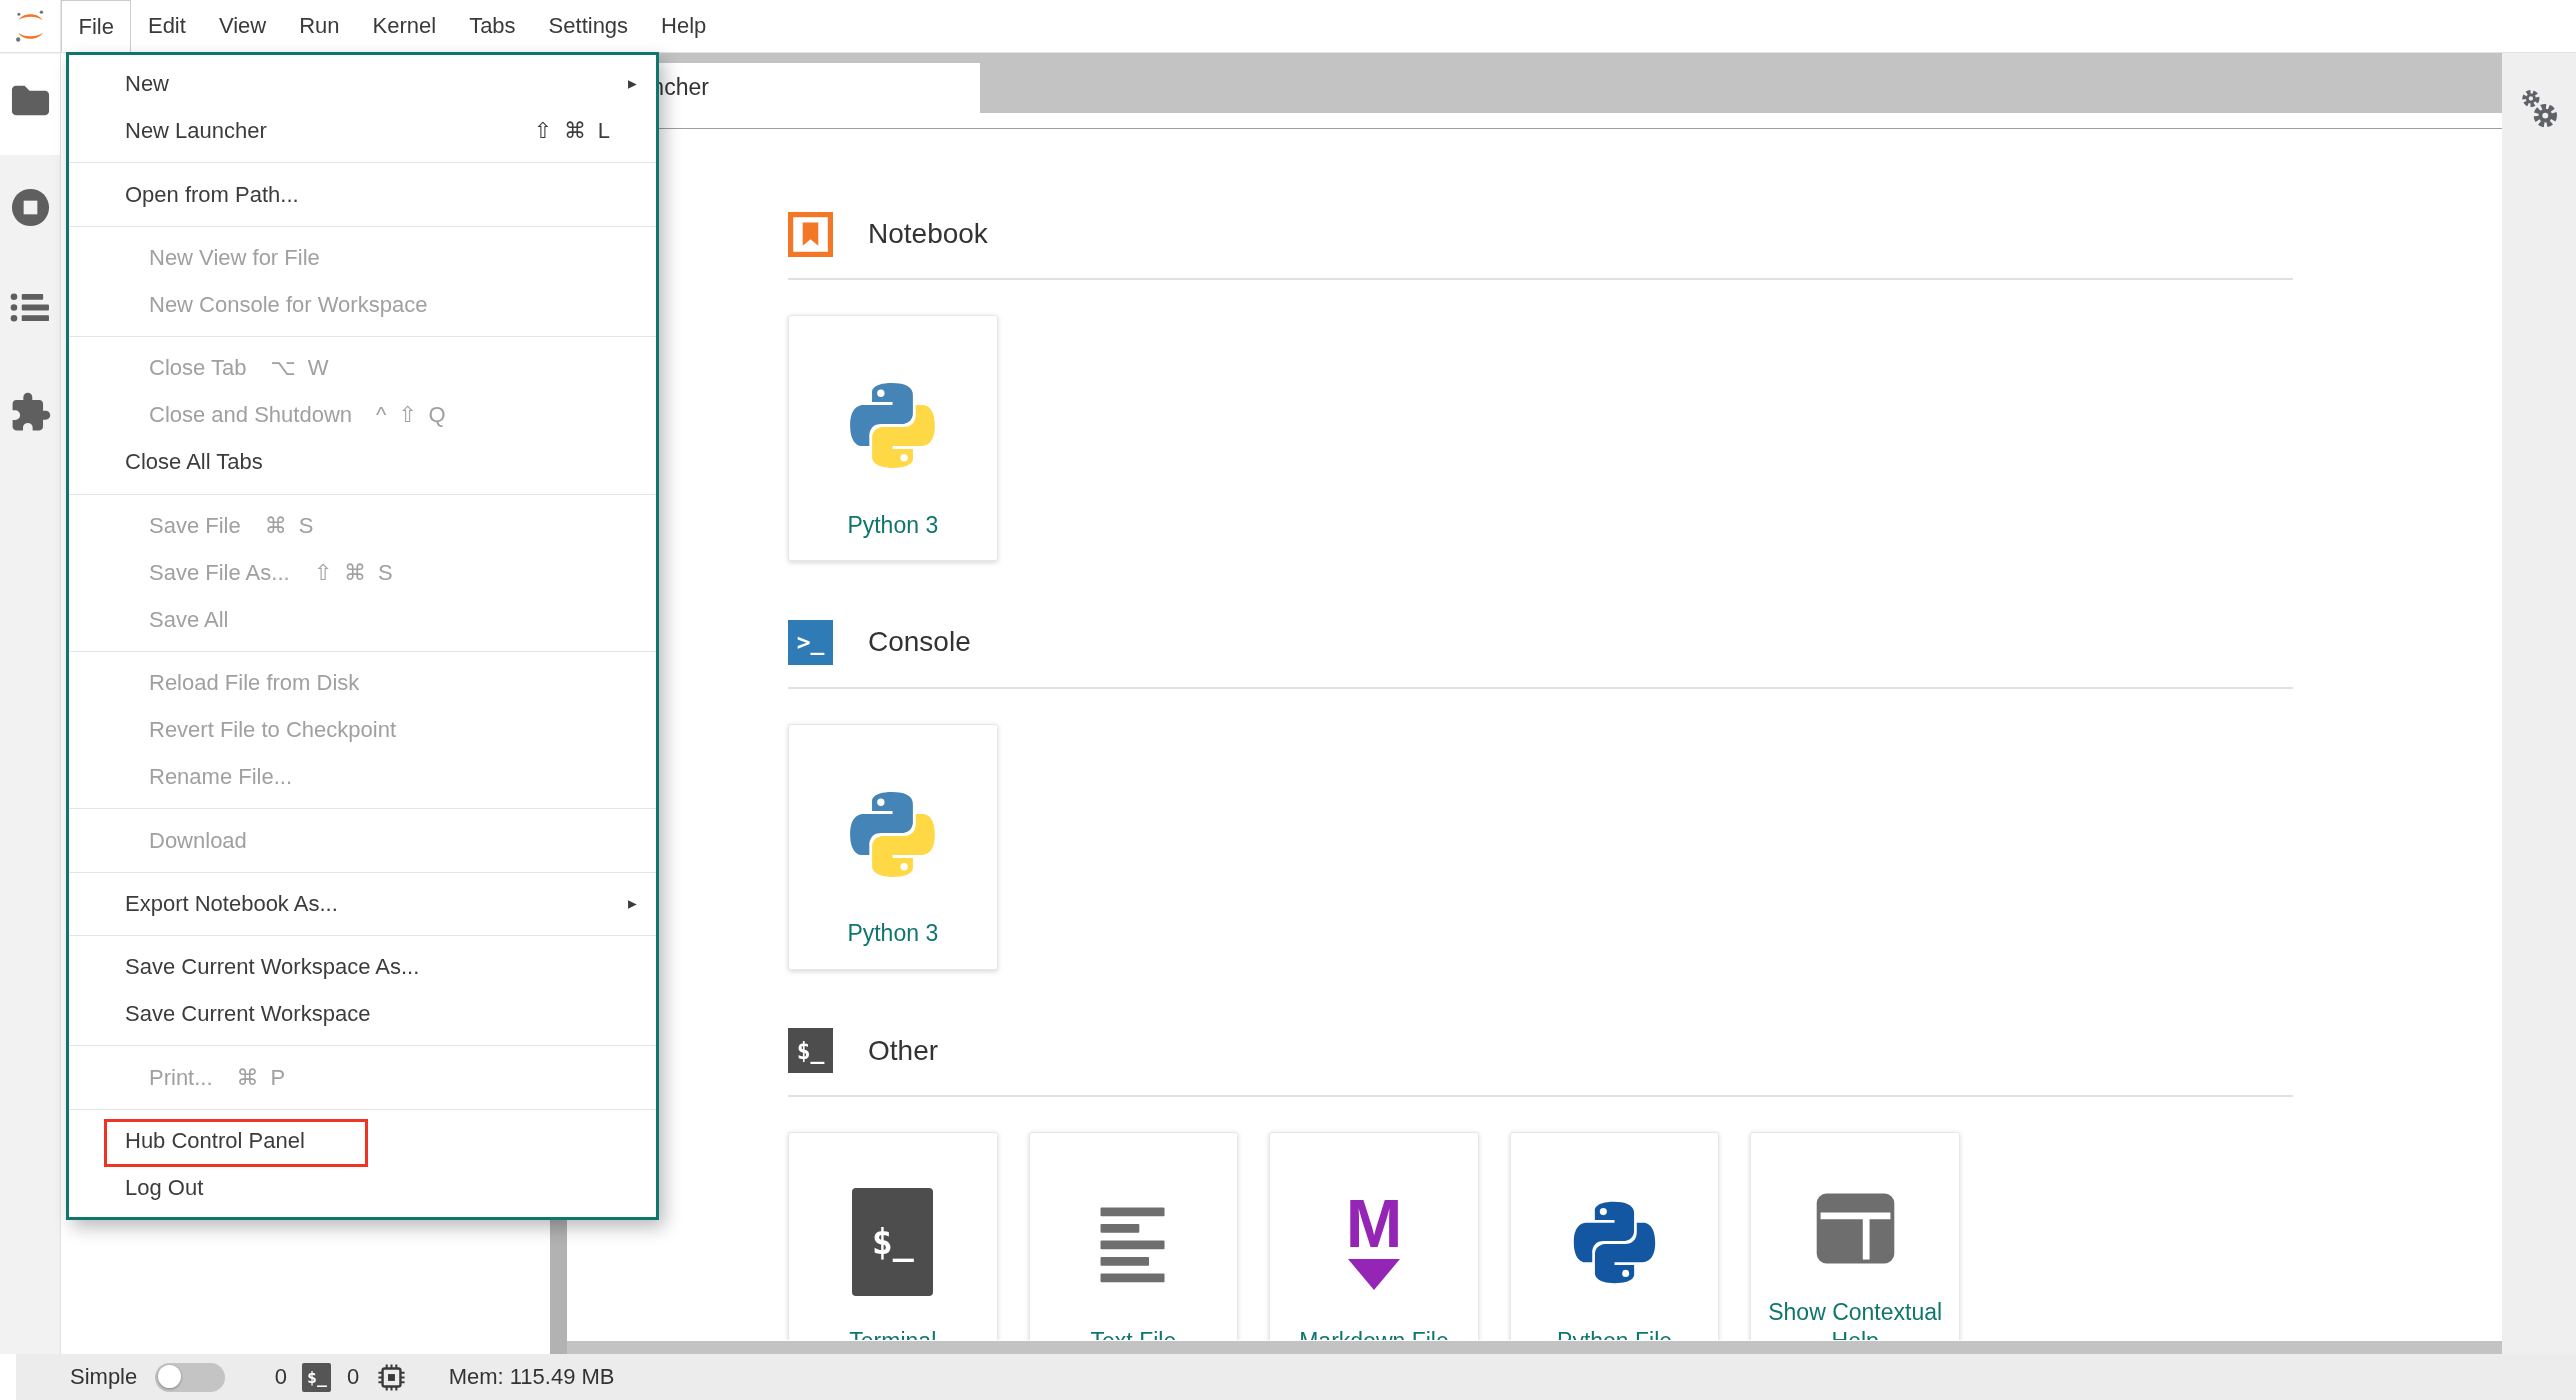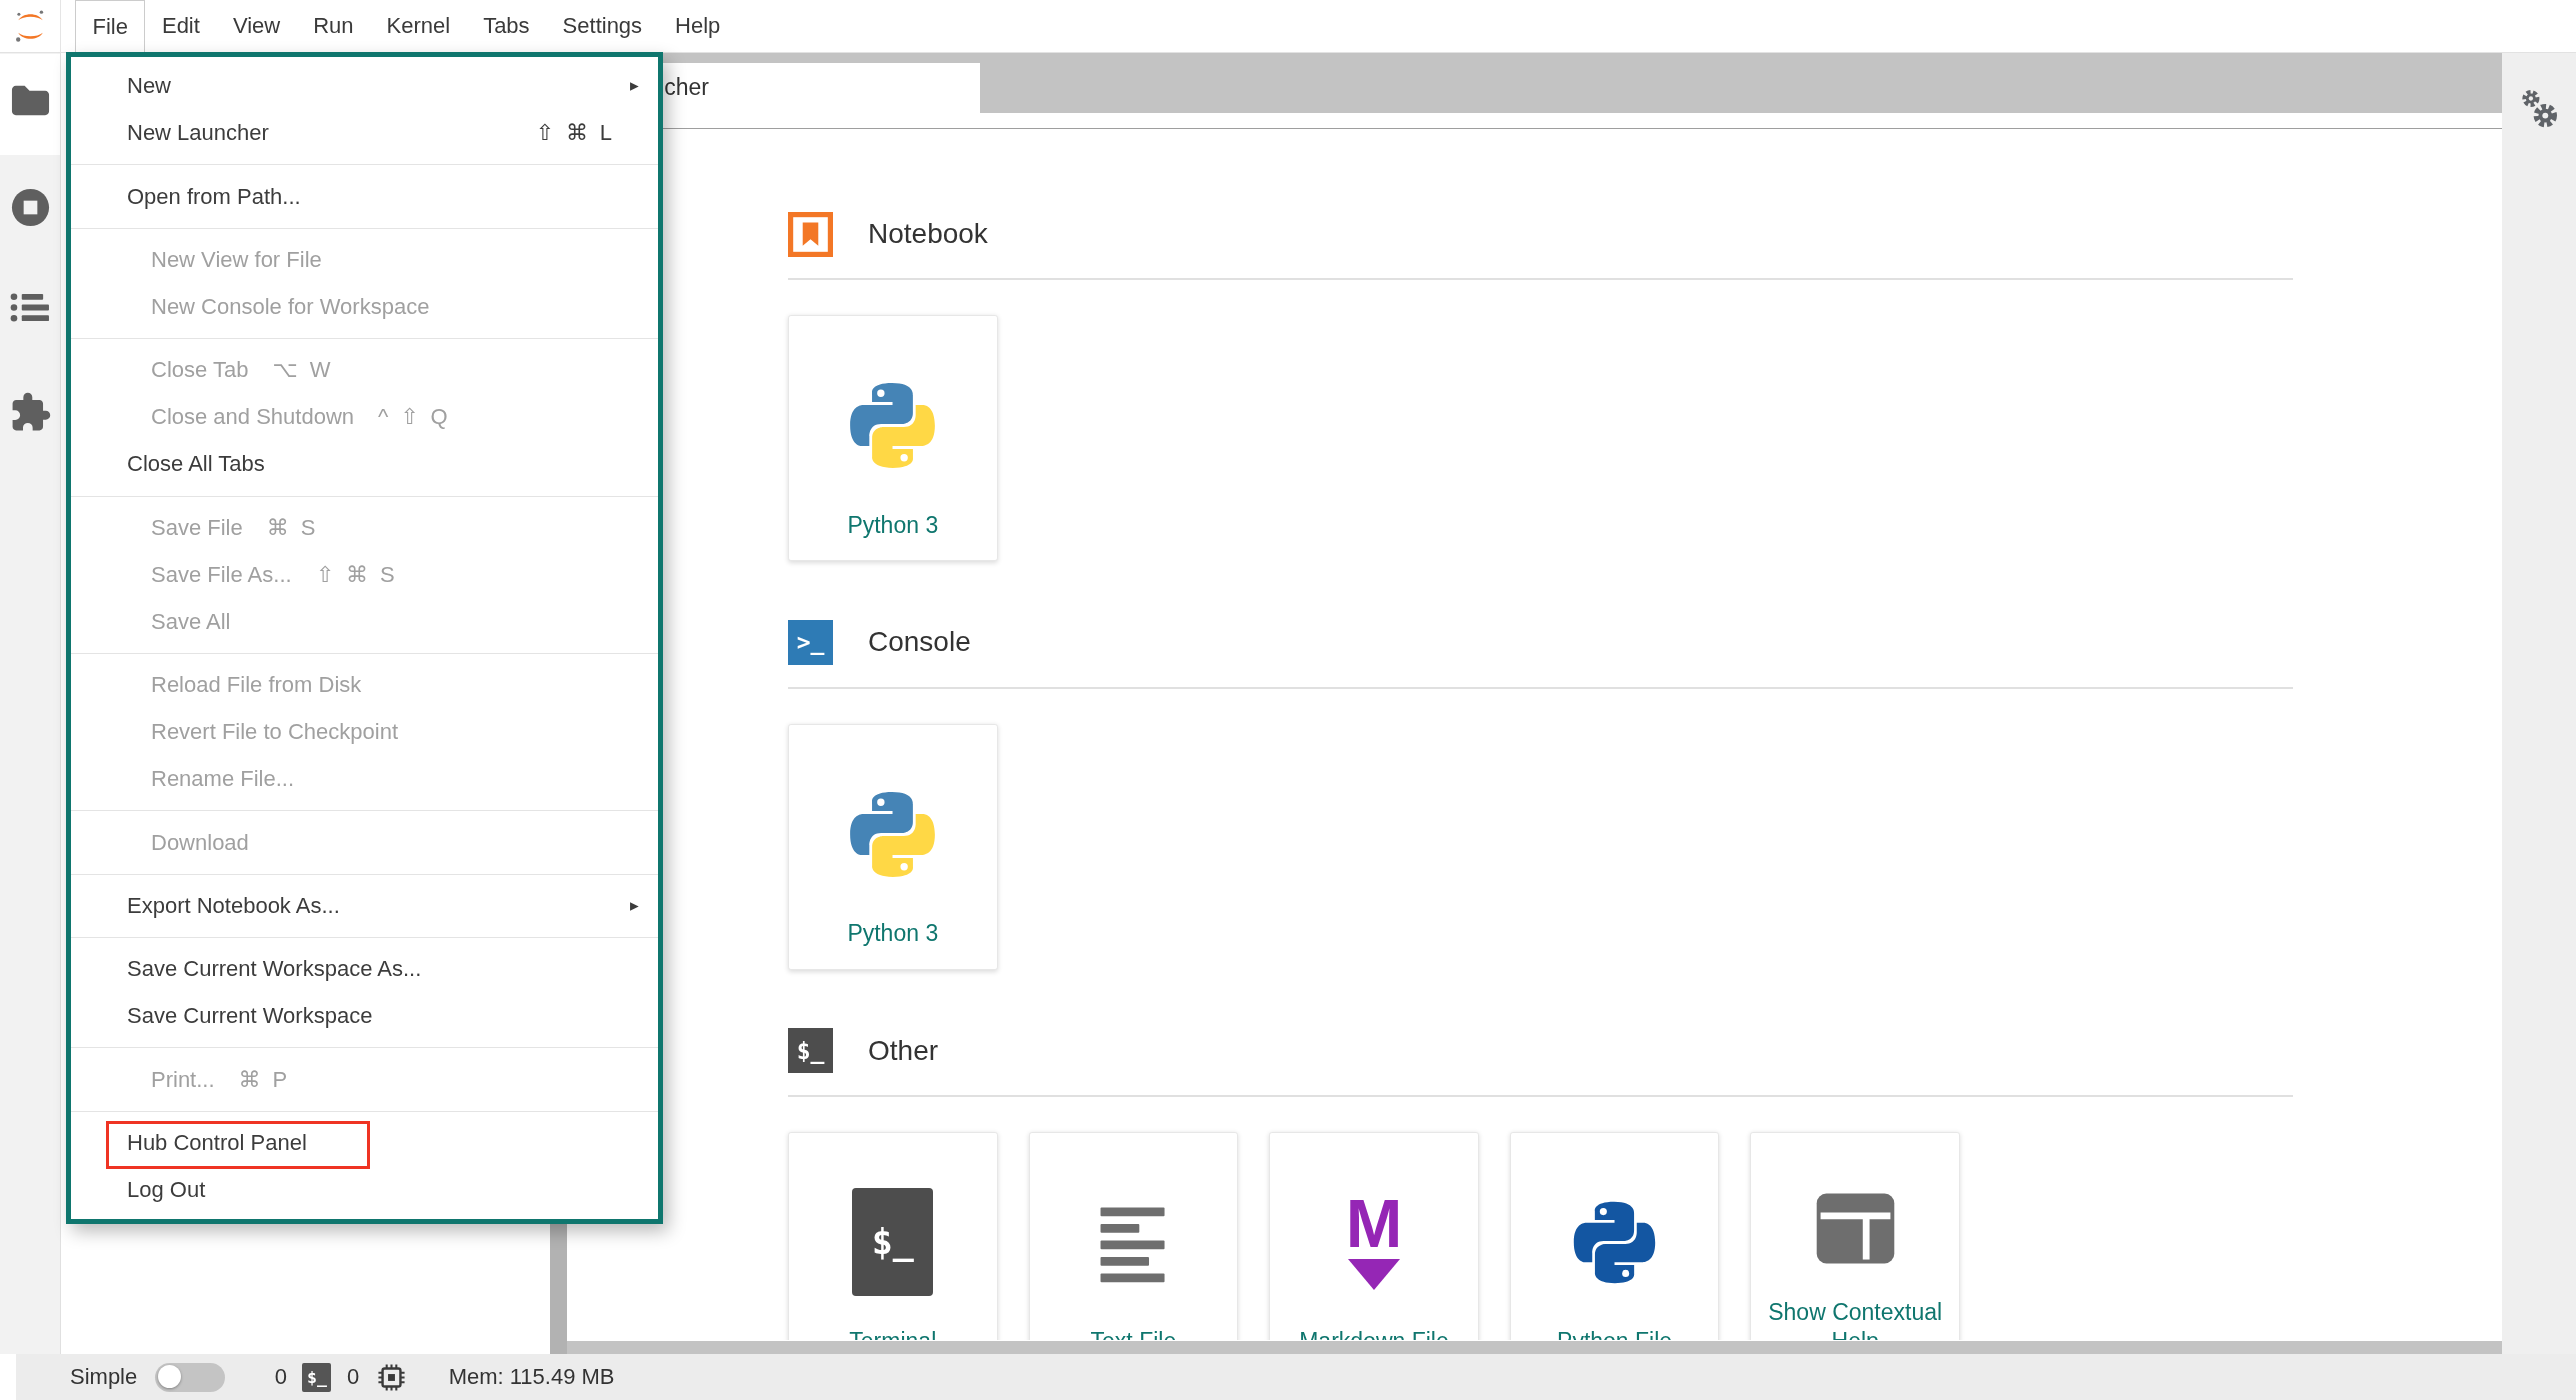--- a/index.html
+++ b/index.html
@@ -4,27 +4,27 @@
 <style>
   html,body{margin:0;padding:0;background:#888;}
   .stage{position:relative;width:2576px;height:1400px;background:#fff;overflow:hidden;
          font-family:"Liberation Sans","DejaVu Sans",sans-serif;color:#3a3a3a;}
 
   
   .menubar{position:absolute;left:0;top:0;width:2576px;height:52px;background:#fff;
            border-bottom:1px solid #e2e2e2;display:flex;align-items:center;z-index:30;}
   .logo-cell{width:60px;height:52px;display:flex;align-items:center;justify-content:center;
              border-right:1px solid #e5e5e5;background:#fff;}
-  .menu-items{display:flex;height:52px;margin-left:14px;align-items:stretch;}
+  .menu-items{display:flex;height:52px;margin-left:0;align-items:stretch;}
   .mb-item{display:flex;align-items:center;padding:0 16.5px;font-size:22px;color:#3a3a3a;cursor:default;}
   .mb-item.active{background:#fff;border:1px solid #ccc;border-bottom:none;}
 
   
   .dropdown{position:absolute;left:66px;top:52px;width:587px;z-index:40;background:#fff;
-            border:5px solid #0f766e;box-shadow:5.8px 7.7px 17.4px rgba(0,0,0,.28);padding:5.8px 0;}
+            border:3px solid #0f766e;box-shadow:5.8px 7.7px 17.4px rgba(0,0,0,.28);padding:5.8px 0;}
   .mi{position:relative;height:47px;display:flex;align-items:center;
       padding:0 43px 0 56px;font-size:22px;color:#3c3c3c;white-space:nowrap;}
   .mi .sc{margin-left:auto;letter-spacing:2.9px;color:#3c3c3c;}
   .mi.disabled,.mi.disabled .sc{color:#a0a0a0;margin-left:24px;}
   .mi .arrow{position:absolute;right:19.4px;top:50%;transform:translateY(-52%);font-size:17.4px;color:#3c3c3c;}
   .msep{height:1px;background:#e4e4e4;margin:7.7px 0;}
   .redbox{position:absolute;left:35px;top:1px;width:258px;height:42px;
           border:3.9px solid #ef3423;background:transparent;}
 
   

